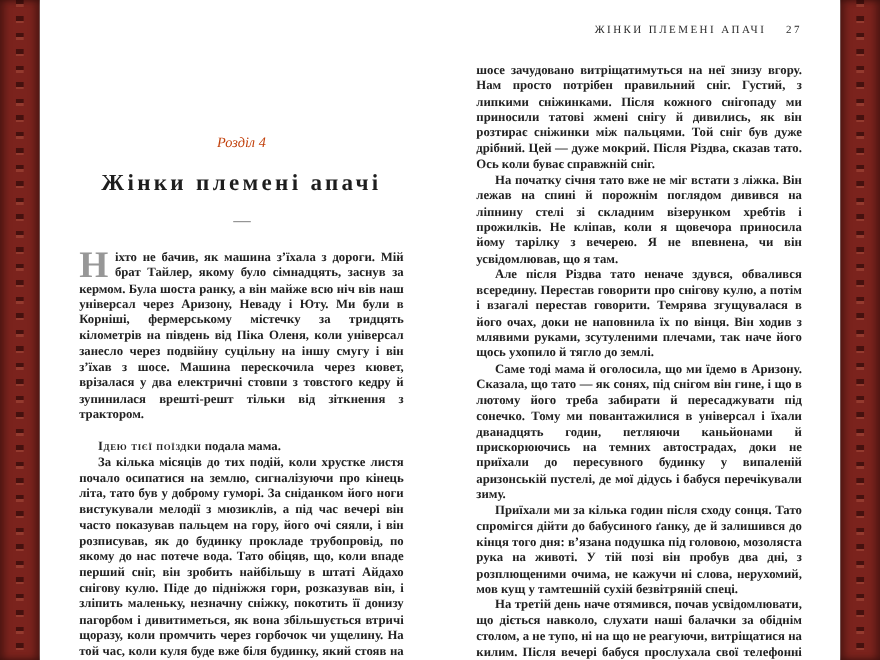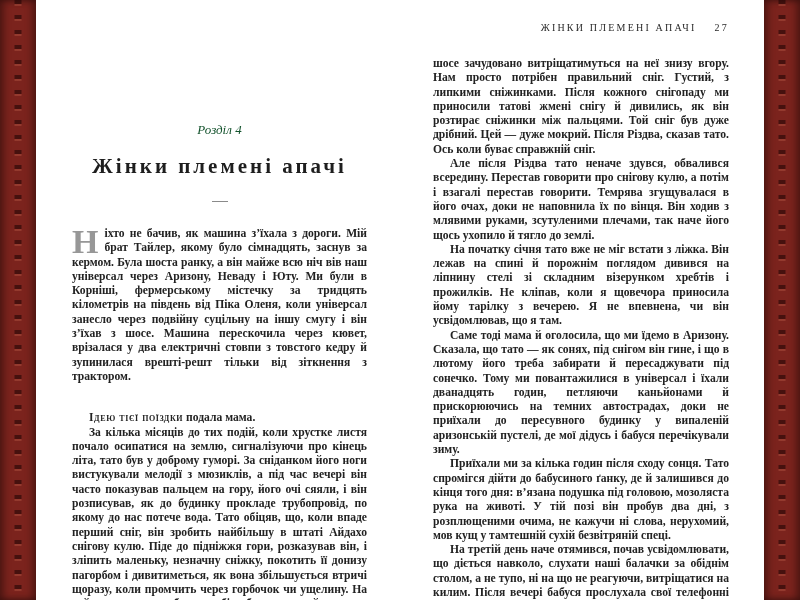--- a/index.html
+++ b/index.html
@@ -29,21 +29,21 @@
   }
   .page { width: 364px; height: 480px; flex: none; background: #ffffff; box-sizing: border-box; }
   .page-left  { padding: 0 33px 0 36px; }
   .page-right { padding: 0 35px 0 33px; }
 
   .chapter-label {
     margin: 122px 0 0;
     text-align: center;
     font-style: italic;
     font-size: 13px;
-    color: #14532d;
+    color: #c2410c;
   }
   .chapter-title {
     margin: 16px 0 0;
     text-align: center;
     font-size: 21px;
     font-weight: bold;
     letter-spacing: 3px;
     color: #1e1e1e;
     white-space: nowrap;
   }
@@ -60,21 +60,21 @@
     font-weight: bold;
   }
   .first-p { margin-top: 25px; }
   .dropcap {
     float: left;
     font-size: 34px;
     line-height: 26px;
     padding: 2px 6px 0 0;
     color: #979797;
   }
-  .scene { margin-top: 27px; text-indent: 17px; }
+  .scene { margin-top: 15px; text-indent: 17px; }
   .smallcaps { font-variant: small-caps; letter-spacing: .6px; }
   .indent { text-indent: 17px; }
 
   .running-header {
     padding-top: 22px;
     display: flex;
     justify-content: flex-end;
     align-items: baseline;
     gap: 18px;
     font-size: 10px;
@@ -97,21 +97,21 @@
   <p class="body-p indent">За кілька місяців до тих подій, коли хрустке листя почало осипатися на землю, сигналізуючи про кінець літа, тато був у доброму гуморі. За сніданком його ноги вистукували мелодії з мюзиклів, а під час вечері він часто показував пальцем на гору, його очі сяяли, і він розписував, як до будинку прокладе трубопровід, по якому до нас потече вода. Тато обіцяв, що, коли впаде перший сніг, він зробить найбільшу в штаті Айдахо снігову кулю. Піде до підніжжя гори, розказував він, і зліпить маленьку, незначну сніжку, покотить її донизу пагорбом і дивитиметься, як вона збільшується втричі щоразу, коли промчить через горбочок чи ущелину. На той час, коли куля буде вже біля будинку, який стояв на останньому пагорбі перед долиною, вона стане завбільшки з дідусеву клуню, й люди на</p>
 </div>
 
 <div class="page page-right">
   <div class="running-header">
     <span>ЖІНКИ ПЛЕМЕНІ АПАЧІ</span>
     <span>27</span>
   </div>
   <div class="right-body">
     <p class="body-p">шосе зачудовано витріщатимуться на неї знизу вгору. Нам просто потрібен правильний сніг. Густий, з липкими сніжинками. Після кожного снігопаду ми приносили татові жмені снігу й дивились, як він розтирає сніжинки між пальцями. Той сніг був дуже дрібний. Цей — дуже мокрий. Після Різдва, сказав тато. Ось коли буває справжній сніг.</p>
+    <p class="body-p indent">На початку січня тато вже не міг встати з ліжка. Він лежав на спині й порожнім поглядом дивився на ліпнину стелі зі складним візерунком хребтів і прожилків. Не кліпав, коли я щовечора приносила йому тарілку з вечерею. Я не впевнена, чи він усвідомлював, що я там.</p>
     <p class="body-p indent">Але після Різдва тато неначе здувся, обвалився всередину. Перестав говорити про снігову кулю, а потім і взагалі перестав говорити. Темрява згущувалася в його очах, доки не наповнила їх по вінця. Він ходив з млявими руками, зсутуленими плечами, так наче його щось ухопило й тягло до землі.</p>
-    <p class="body-p indent">На початку січня тато вже не міг встати з ліжка. Він лежав на спині й порожнім поглядом дивився на ліпнину стелі зі складним візерунком хребтів і прожилків. Не кліпав, коли я щовечора приносила йому тарілку з вечерею. Я не впевнена, чи він усвідомлював, що я там.</p>
     <p class="body-p indent">Саме тоді мама й оголосила, що ми їдемо в Аризону. Сказала, що тато — як сонях, під снігом він гине, і що в лютому його треба забирати й пересаджувати під сонечко. Тому ми повантажилися в універсал і їхали дванадцять годин, петляючи каньйонами й прискорюючись на темних автострадах, доки не приїхали до пересувного будинку у випаленій аризонській пустелі, де мої дідусь і бабуся перечікували зиму.</p>
     <p class="body-p indent">Приїхали ми за кілька годин після сходу сонця. Тато спромігся дійти до бабусиного ґанку, де й залишився до кінця того дня: в’язана подушка під головою, мозоляста рука на животі. У тій позі він пробув два дні, з розплющеними очима, не кажучи ні слова, нерухомий, мов кущ у тамтешній сухій безвітряній спеці.</p>
     <p class="body-p indent">На третій день наче отямився, почав усвідомлювати, що діється навколо, слухати наші балачки за обіднім столом, а не тупо, ні на що не реагуючи, витріщатися на килим. Після вечері бабуся прослухала свої телефонні повідомлення, здебільшого від друзів і сусідів, які просто хотіли привітатися. А тоді в гучномовці ожив жіночий голос, що нагадав бабусі про прийом у лікаря наступного дня. Це повідомлення справило на тата ефект бомби.</p>
   </div>
 </div>
 
 <div class="spine"></div>
 
 </body></html>

